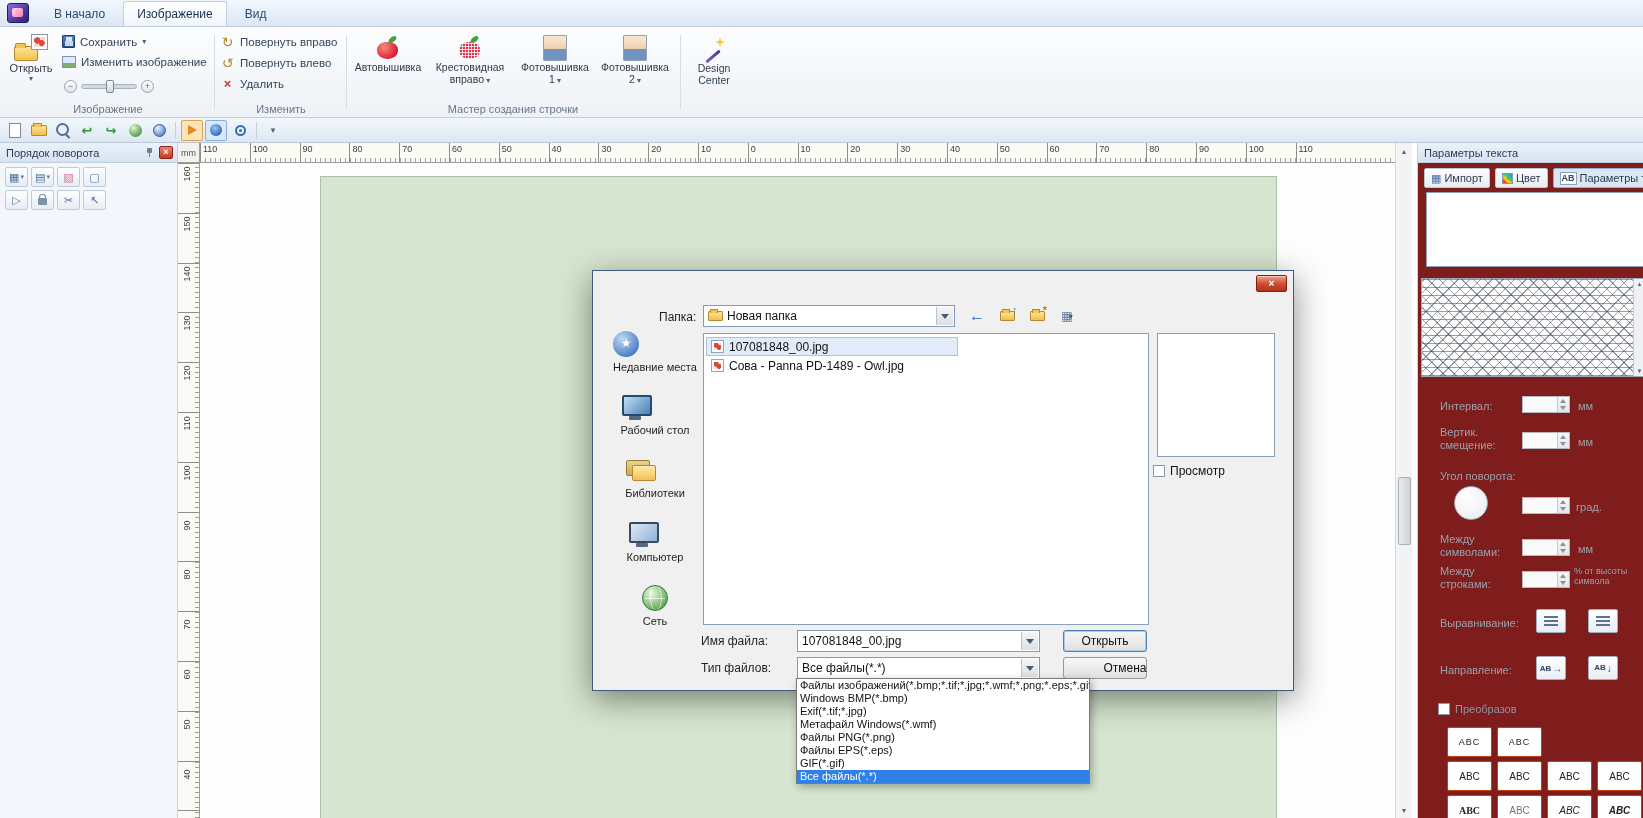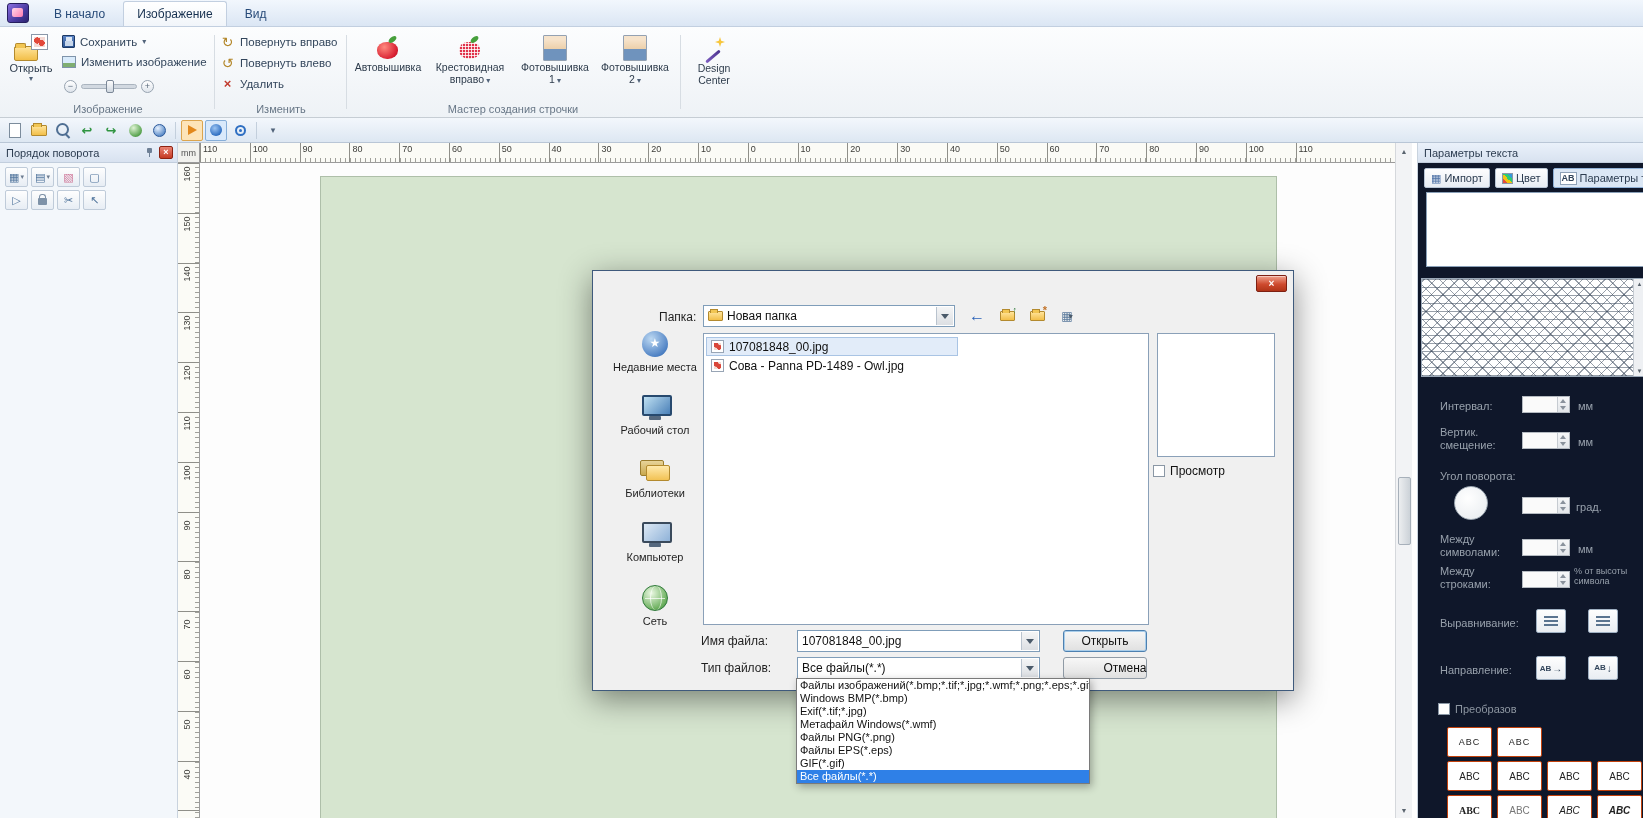--- a/index.html
+++ b/index.html
@@ -97,21 +97,21 @@
   .vcell span{position:absolute;left:1px;top:5px;display:block;width:15px;font-size:9px;color:#3c3c38;transform:rotate(-90deg);}
   .viewport{position:absolute;left:200px;top:163px;width:1195px;bottom:0;background:#fdfdfd;overflow:hidden;z-index:1;}
   .canvas{position:absolute;left:120px;top:13px;width:957px;height:700px;background:#d6e5cf;border:1px solid #aebfa9;}
   .vscroll{position:absolute;left:1395px;top:143px;width:17px;bottom:0;background:#f2f3f5;border-left:1px solid #d5d8dc;z-index:3;}
   .varrow{position:absolute;left:0;width:100%;height:16px;display:flex;align-items:center;justify-content:center;font-size:7px;color:#5a646e;}
   .varrow.up{top:0;}
   .varrow.dn{bottom:0;}
   .vthumb{position:absolute;left:2px;top:334px;width:13px;height:68px;background:linear-gradient(90deg,#eceef0,#ccd2d8);border:1px solid #a7b0ba;border-radius:2px;}
 
   
-  .rpanel{position:absolute;left:1417px;top:143px;right:0;bottom:0;background:#0f172a;border-left:1px solid #c9d3de;z-index:3;overflow:hidden;}
+  .rpanel{position:absolute;left:1417px;top:143px;right:0;bottom:0;background:#7f1d1d;border-left:1px solid #c9d3de;z-index:3;overflow:hidden;}
   .rp-btns{position:absolute;left:6px;top:25px;display:flex;gap:5px;white-space:nowrap;}
   .rbtn{height:20px;display:flex;align-items:center;gap:3px;padding:0 6px;border:1px solid #b9c6d6;border-radius:2px;background:linear-gradient(#fdfdfe,#e8edf4);font-size:11px;color:#2c3c50;}
   .rbtn.active{background:#dbe7f5;border-color:#8fb0d6;}
   .ic-grid{font-size:11px;color:#4a6fa5;line-height:1;}
   .ic-palette{width:11px;height:11px;border:1px solid #8a97a8;background:linear-gradient(45deg,#e74c3c 0 25%,#f1c40f 25% 50%,#2ecc71 50% 75%,#3498db 75%);}
   .ic-ab{font-size:9px;font-weight:bold;color:#33465c;border:1px solid #8fa2b8;background:#fff;padding:0 1px;line-height:11px;}
   .rp-textbox{position:absolute;left:8px;top:49px;width:218px;height:75px;background:#fff;border:1px solid #8aa0b8;}
   .rp-pattern{position:absolute;left:3px;top:135px;width:225px;height:99px;background:#fff;border:1px solid #9aa8b8;background-image:repeating-linear-gradient(45deg,rgba(50,65,85,.5) 0 1px,transparent 1px 8px),repeating-linear-gradient(-45deg,rgba(50,65,85,.5) 0 1px,transparent 1px 8px),repeating-linear-gradient(0deg,rgba(50,65,85,.5) 0 1px,transparent 1px 8px);}
   .pscroll{position:absolute;right:0;top:0;bottom:0;width:12px;background:#eef0f3;border-left:1px solid #c5cbd2;display:flex;flex-direction:column;justify-content:space-between;align-items:center;font-size:6px;color:#5a646e;padding:2px 0;}
   .rlabel{position:absolute;font-size:11px;color:#98a1ac;line-height:1.2;}
@@ -153,21 +153,21 @@
   .ic-folder{width:15px;height:10px;background:linear-gradient(#ffe49b,#f2bf49);border:1px solid #b38a2e;border-radius:1px;position:relative;flex:0 0 auto;}
   .ic-folder::before{content:"";position:absolute;top:-3px;left:1px;width:6px;height:3px;background:#f2c653;border:1px solid #b38a2e;border-bottom:none;}
   .navbar{position:absolute;display:flex;align-items:center;gap:6px;}
   .navbtn{width:24px;height:22px;display:flex;align-items:center;justify-content:center;position:relative;}
   .ic-back{font-size:16px;font-weight:bold;color:#2a62b8;line-height:1;}
   .upmark{position:absolute;right:2px;top:0;font-size:9px;font-weight:bold;color:#2f7a3a;}
   .newmark{position:absolute;right:2px;top:-1px;font-size:11px;font-weight:bold;color:#c2742a;}
   .ic-views{font-size:12px;color:#5a7a9c;line-height:1;}
   .navchev{font-size:8px;color:#4a5a6a;margin-left:-4px;}
   .places{position:absolute;left:16px;top:60px;width:92px;display:flex;flex-direction:column;align-items:center;gap:21px;}
-  .place{display:flex;flex-direction:column;align-items:center;gap:4px;font-size:11px;color:#1f1f1f;text-align:center;line-height:1.2;}
+  .place{display:flex;flex-direction:column;gap:4px;font-size:11px;color:#1f1f1f;text-align:center;line-height:1.2;}
   .pic-recent{width:26px;height:26px;border-radius:50%;background:radial-gradient(circle at 35% 30%,#bcd8f2,#4a7ec2 75%,#2d5c94);position:relative;}
   .pic-recent::after{content:"★";position:absolute;left:0;right:0;top:5px;text-align:center;font-size:12px;color:#fff;}
   .pic-desktop{position:relative;width:30px;height:25px;}
   .pic-desktop::before{content:"";position:absolute;left:2px;top:0;width:26px;height:17px;border:2px solid #27496e;border-radius:2px;background:linear-gradient(135deg,#bfe0f2,#4a80b8);}
   .pic-desktop::after{content:"";position:absolute;left:9px;bottom:0;width:12px;height:4px;background:#55687e;border-radius:1px;}
   .pic-lib{position:relative;width:32px;height:25px;}
   .pic-lib::before{content:"";position:absolute;left:1px;top:2px;width:22px;height:14px;background:linear-gradient(#e8d49a,#c9a84e);border:1px solid #9a7c2e;border-radius:2px;}
   .pic-lib::after{content:"";position:absolute;left:7px;top:7px;width:22px;height:14px;background:linear-gradient(#ffe9ab,#f2c254);border:1px solid #b38a2e;border-radius:2px;}
   .pic-comp{position:relative;width:30px;height:25px;}
   .pic-comp::before{content:"";position:absolute;left:2px;top:0;width:26px;height:17px;border:2px solid #3a4a5c;border-radius:2px;background:linear-gradient(135deg,#dde9f5,#8fb2d8);}

